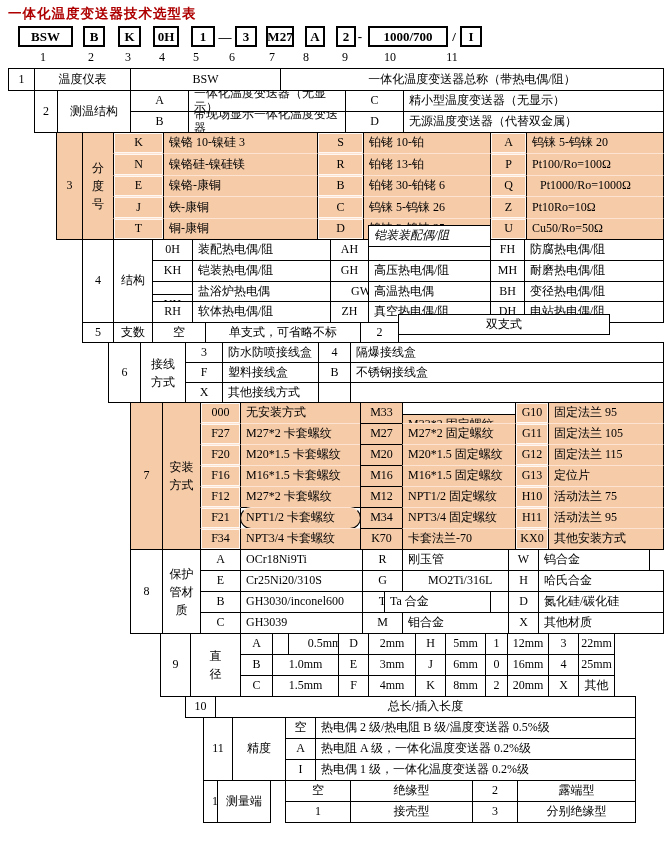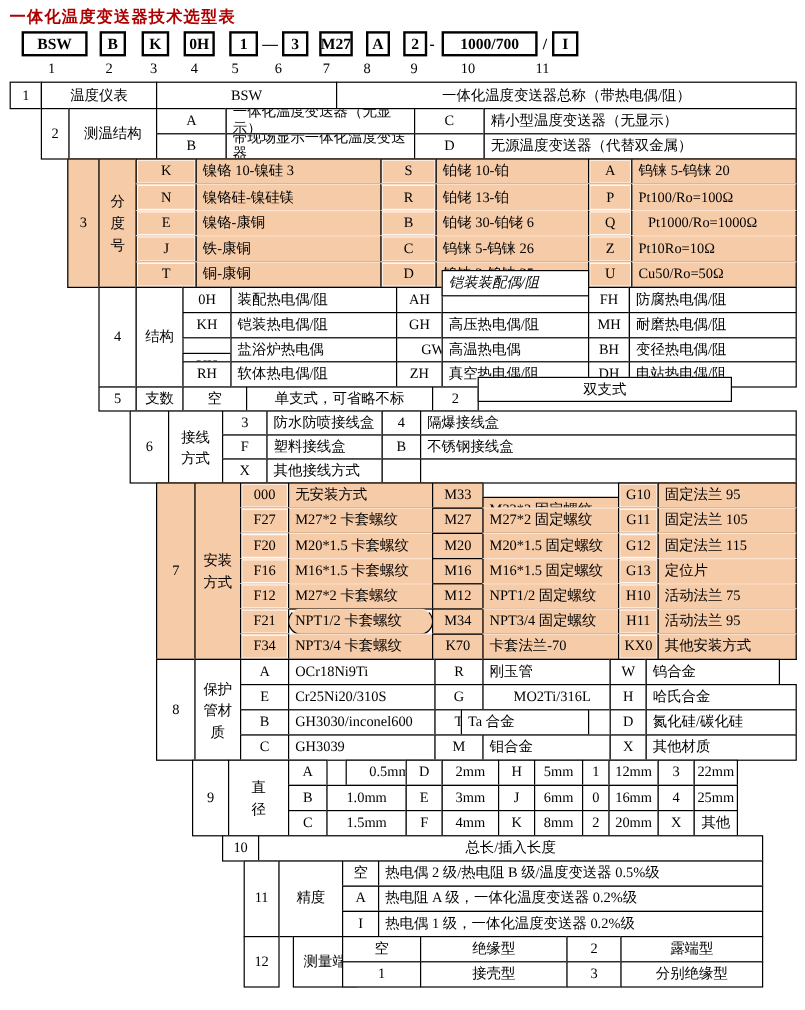--- a/index.html
+++ b/index.html
@@ -257,21 +257,21 @@
       <div class="c " style="left: 215px; top: 696px; width: 421px; height: 22px;">总长/插入长度</div>
       <div class="c " style="left: 203px; top: 717px; width: 30px; height: 64px;">11</div>
       <div class="c " style="left: 232px; top: 717px; width: 54px; height: 64px;">精度</div>
       <div class="c " style="left: 285px; top: 717px; width: 31px; height: 22px;">空</div>
       <div class="c left" style="left: 315px; top: 717px; width: 321px; height: 22px;">热电偶 2 级/热电阻 B 级/温度变送器 0.5%级</div>
       <div class="c " style="left: 285px; top: 738px; width: 31px; height: 22px;">A</div>
       <div class="c left" style="left: 315px; top: 738px; width: 321px; height: 22px;">热电阻 A 级，一体化温度变送器 0.2%级</div>
       <div class="c " style="left: 285px; top: 759px; width: 31px; height: 22px;">I</div>
       <div class="c left" style="left: 315px; top: 759px; width: 321px; height: 22px;">热电偶 1 级，一体化温度变送器 0.2%级</div>
       <div class="c " style="left: 203px; top: 780px; width: 30px; height: 43px;">12</div>
-      <div class="c " style="left: 244px; top: 780px; width: 54px; height: 43px;">测量端</div>
+      <div class="c " style="left: 217px; top: 780px; width: 54px; height: 43px;">测量端</div>
       <div class="c " style="left: 285px; top: 780px; width: 66px; height: 22px;">空</div>
       <div class="c " style="left: 350px; top: 780px; width: 123px; height: 22px;">绝缘型</div>
       <div class="c " style="left: 472px; top: 780px; width: 46px; height: 22px;">2</div>
       <div class="c " style="left: 517px; top: 780px; width: 119px; height: 22px;">露端型</div>
       <div class="c " style="left: 285px; top: 801px; width: 66px; height: 22px;">1</div>
       <div class="c " style="left: 350px; top: 801px; width: 123px; height: 22px;">接壳型</div>
       <div class="c " style="left: 472px; top: 801px; width: 46px; height: 22px;">3</div>
       <div class="c " style="left: 517px; top: 801px; width: 119px; height: 22px;">分别绝缘型</div>
     </div>
 </div>

